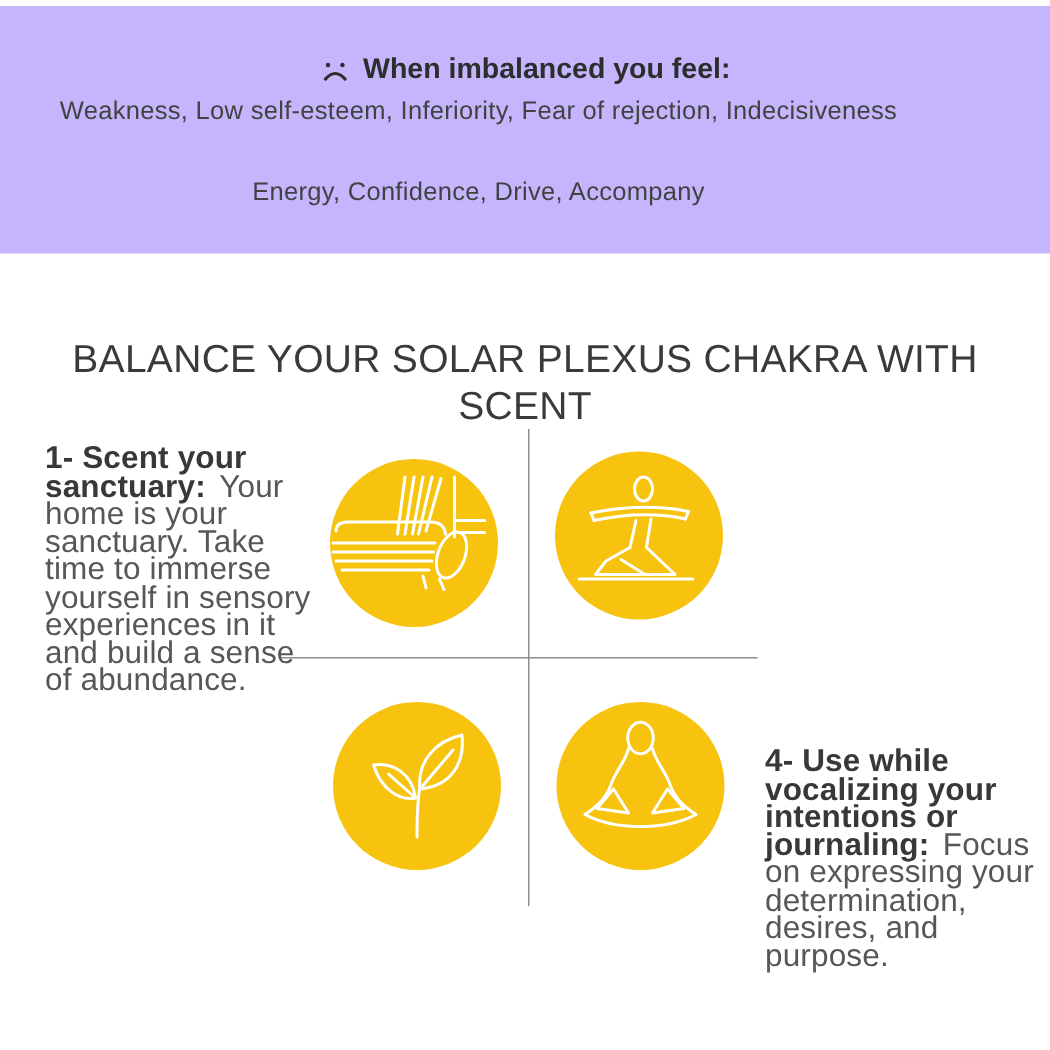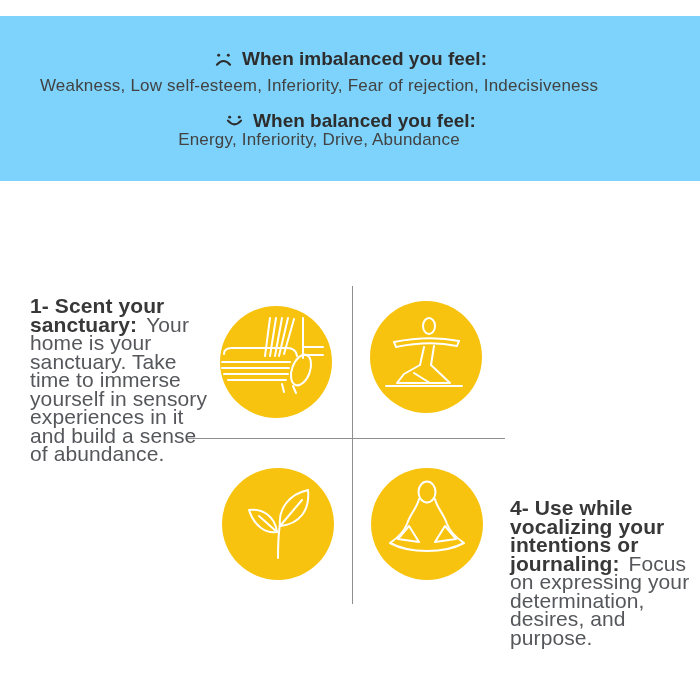--- a/index.html
+++ b/index.html
@@ -1,21 +1,21 @@
 <!DOCTYPE html>
 <html><head>
 <meta charset="utf-8">
 <style>
   html,body{margin:0;padding:0;background:#ffffff;}
   .canvas{
     position:relative;width:700px;height:700px;background:#ffffff;
     font-family:"Liberation Sans",sans-serif;overflow:hidden;
   }
   
-  .band{position:absolute;top:16px;left:0;width:700px;height:165px;background:#7dd3fc;}
+  .band{position:absolute;top:4px;left:0;width:700px;height:165px;background:#c4b5fd;}
   .hrow{
     position:absolute;left:0;width:700px;display:flex;justify-content:center;
     align-items:center;gap:8px;font-weight:bold;font-size:19px;color:#2D2D2D;
   }
   .hrow .face{flex:0 0 auto;display:block;}
   .row-imbalanced{top:32px;}
   .row-balanced{top:94px;}
   .hitems{
     position:absolute;left:0;width:638px;text-align:center;
     font-size:17px;color:#424242;letter-spacing:0.2px;
@@ -63,31 +63,24 @@
     <div class="hrow row-imbalanced">
       <svg class="face" width="21" height="21" viewBox="0 0 24 24">
         <circle cx="6.5" cy="7.2" r="1.7" fill="#2D2D2D"></circle>
         <circle cx="17.5" cy="7.2" r="1.7" fill="#2D2D2D"></circle>
         <path class="face-stroke" d="M4.5 18 Q12 9.5 19.5 18"></path>
       </svg>
       <span>When imbalanced you feel:</span>
     </div>
     <div class="hitems items-imbalanced">Weakness, Low self-esteem, Inferiority, Fear of rejection, Indecisiveness</div>
 
-    <div class="hrow row-balanced">
-      <svg class="face" width="21" height="21" viewBox="0 0 24 24">
-        <circle cx="6.5" cy="7" r="1.7" fill="#2D2D2D"></circle>
-        <circle cx="17.5" cy="7" r="1.7" fill="#2D2D2D"></circle>
-        <path class="face-stroke" d="M4.5 11 Q12 19.5 19.5 11"></path>
-      </svg>
-      <span>When balanced you feel:</span>
-    </div>
-    <div class="hitems items-balanced">Energy, Inferiority, Drive, Abundance</div>
+    <div class="hitems items-balanced">Energy, Confidence, Drive, Accompany</div>
   </div>
 
+  <div class="title">BALANCE YOUR SOLAR PLEXUS CHAKRA WITH SCENT</div>
 
   <div class="vdiv"></div>
   <div class="hdiv"></div>
 
   <div class="q q1">
     <b>1- Scent your sanctuary:</b>
     <span class="qbody">Your home is your sanctuary. Take time to immerse yourself in sensory experiences in it and build a sense of abundance.</span>
   </div>
   <div class="circle c1">
     <svg width="112" height="112" viewBox="0 0 112 112">

